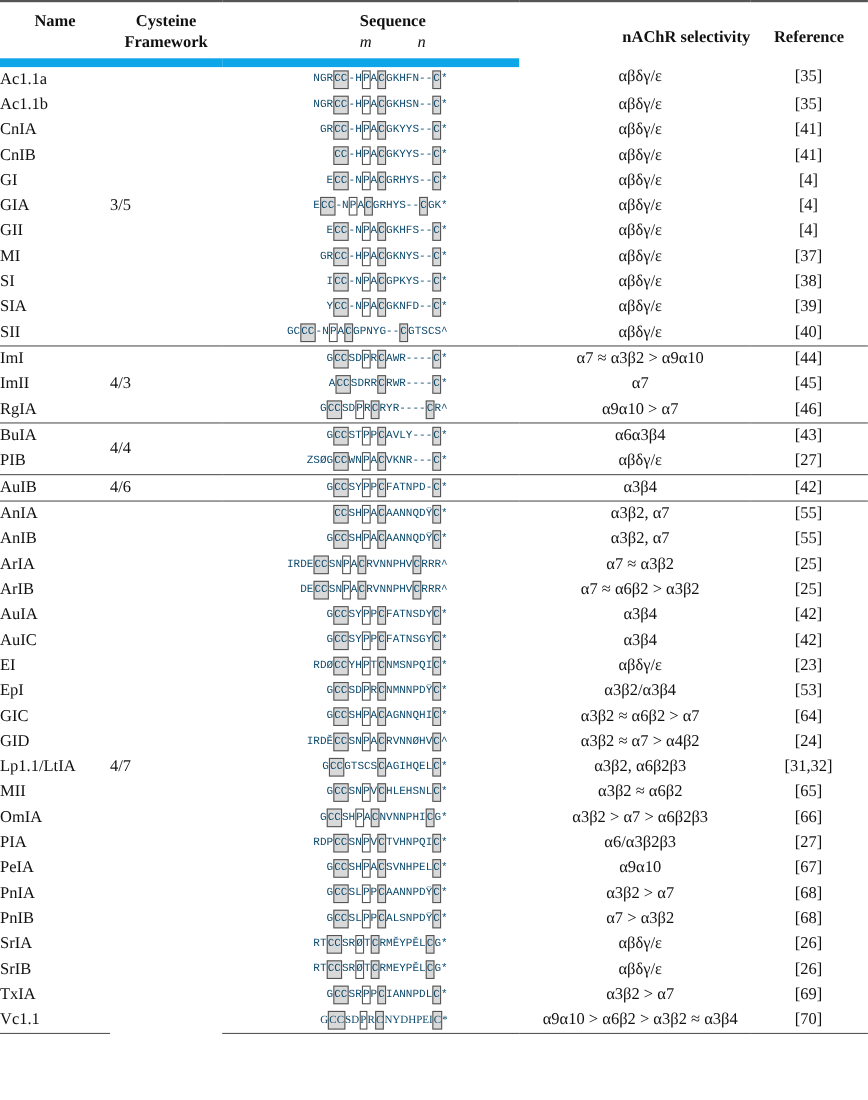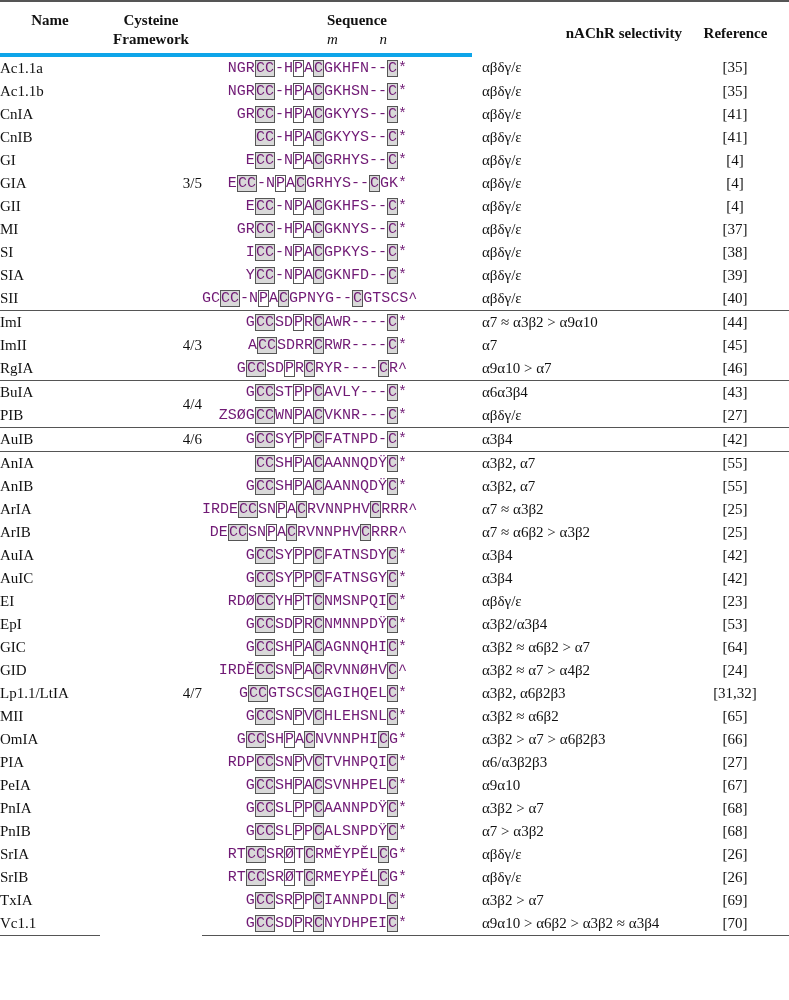--- a/index.html
+++ b/index.html
@@ -2,30 +2,30 @@
 <html><head>
 <meta charset="utf-8">
 <style>
   html,body{margin:0;padding:0;background:#fff;}
   body{width:789px;height:1000px;overflow:hidden;font-family:"Liberation Serif","DejaVu Serif",serif;color:#111;}
   table{border-collapse:collapse;width:789px;table-layout:fixed;}
   col.c-name{width:100px;} col.c-fw{width:102px;} col.c-seq{width:270px;} col.c-sel{width:210px;} col.c-ref{width:107px;}
   thead th{font-weight:bold;font-size:15px;line-height:19px;padding:0;vertical-align:middle;}
   thead tr.h1 th{padding-top:9px;}
   thead{border-top:2px solid #555;}
-  thead tr.h2 th{border-bottom:4px solid #0ea5e9;padding-bottom:4px;}
+  thead tr.h2 th{border-bottom:8px solid #0ea5e9;padding-bottom:4px;}
   .hm{font-style:italic;font-weight:normal;font-size:15px;display:inline-block;}
   td{padding:0;height:23px;font-size:15px;line-height:23px;white-space:nowrap;}
   td.name{text-align:left;}
-  td.fw{text-align:right;vertical-align:middle;}
-  td.seq{text-align:right;padding-right:65px;font-family:"Liberation Mono","DejaVu Sans Mono",monospace;font-size:15px;color:#701a75;}
-  td.sel{text-align:left;padding-left:10px;}
+  td.fw{text-align:left;vertical-align:middle;}
+  td.seq{text-align:right;padding-right:65px;font-family:"Liberation Mono","DejaVu Sans Mono",monospace;font-size:10px;color:#0c4a6e;}
+  td.sel{text-align:center;padding-left:10px;}
   td.ref{text-align:center;padding-right:1px;}
   tr.grp-start td{border-top:1.5px solid #555;}
-  tbody tr:last-child td{border-bottom:1.5px solid #555;}
+  tbody tr:last-child td{border-bottom:1.5px solid #555;font-family:Liberation Serif, serif;}
   .bx-s{background:#d9d9d9;border:1px solid #555;padding:0 0px;display:inline-block;line-height:15px;}
   .bx-o{background:#fff;border:1px solid #555;display:inline-block;line-height:15px;}
   .tx{display:inline;}
 </style>
 </head>
 <body>
 
 <table>
   <colgroup>
     <col class="c-name">

